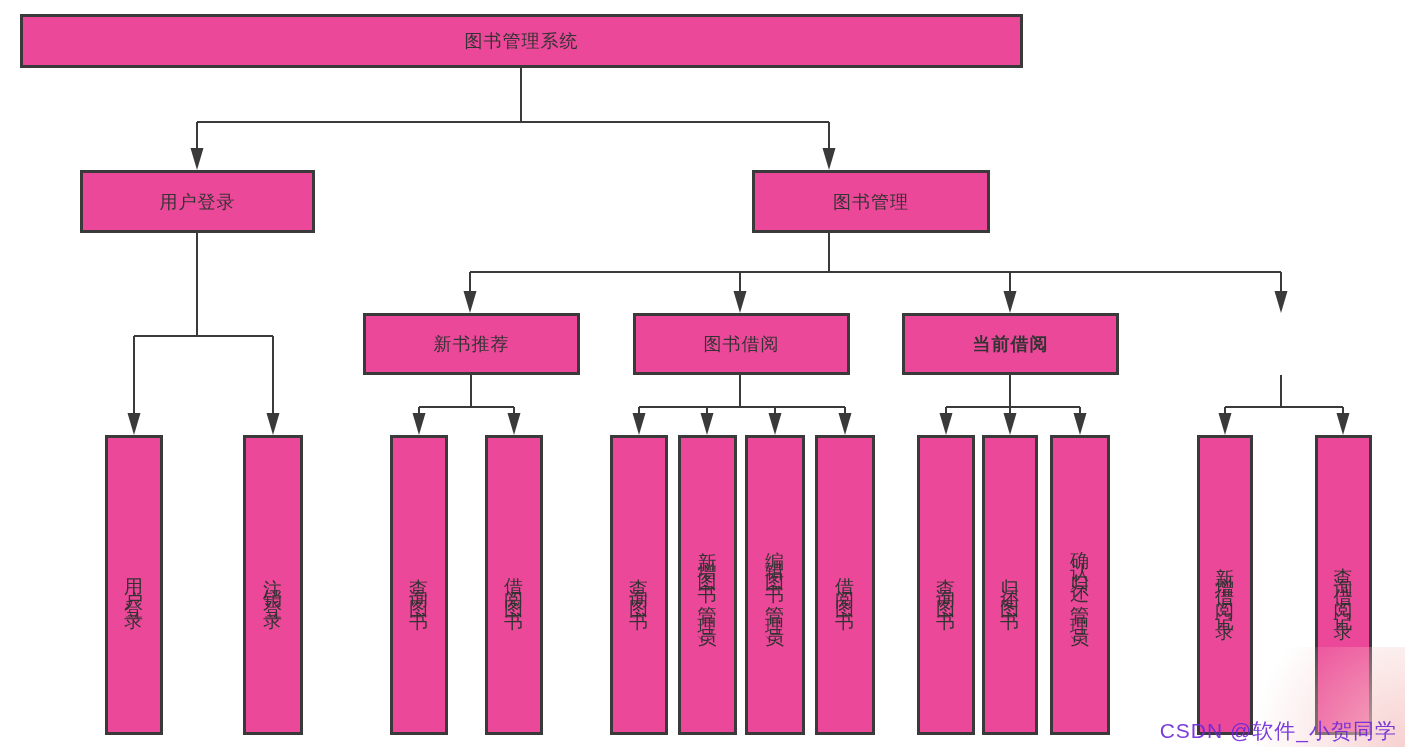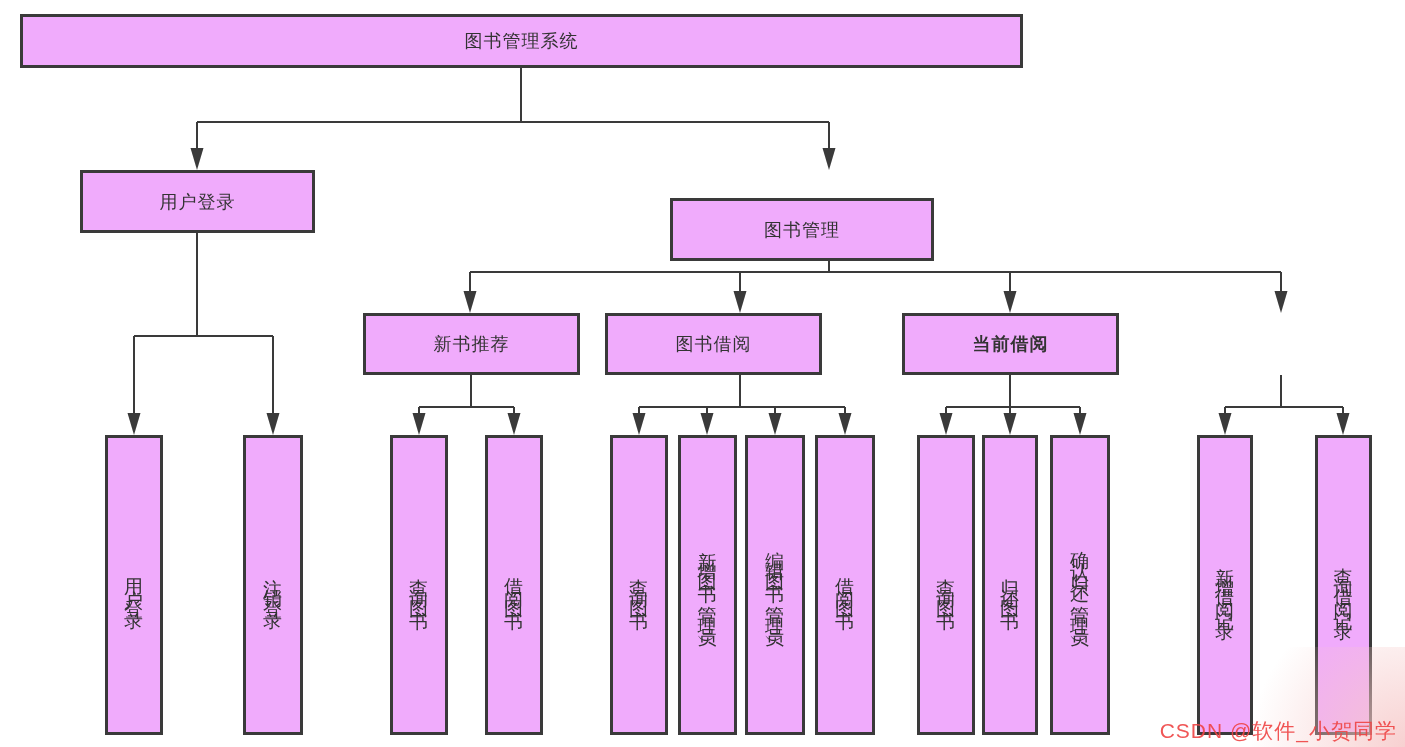--- a/index.html
+++ b/index.html
@@ -12,21 +12,21 @@
     width:1405px;height:747px;
     background:#ffffff;
     overflow:hidden;
   }
   .connectors{
     position:absolute;left:0;top:0;width:1405px;height:747px;
   }
   .box{
     position:absolute;
     box-sizing:border-box;
-    background:#f0abfc;
+    background:#ec4899;
     border:3px solid #3a3a3a;
     display:flex;
     align-items:center;
     justify-content:center;
     color:#333333;
   }
   .box.h{font-size:18px;letter-spacing:1px;}
   .box.root{left:20px;top:14px;width:1003px;height:54px;}
   .box.l2{top:170px;height:63px;}
   .box.l3{top:313px;width:217px;height:62px;text-align:center;}
@@ -44,21 +44,21 @@
     right:0;bottom:0;
     width:190px;height:100px;
     background:radial-gradient(circle at 100% 100%, rgba(246,200,200,0.85), rgba(246,200,200,0) 72%);
     pointer-events:none;
   }
   .watermark{
     position:absolute;
     right:8px;bottom:2px;
     font-size:21px;
     letter-spacing:1px;
-    color:#ef4444;
+    color:#6d28d9;
     opacity:.9;
     white-space:nowrap;
   }
 </style>
 </head>
 <body>
 
 <div class="stage">
 
   <svg class="connectors" viewBox="0 0 1405 747" xmlns="http://www.w3.org/2000/svg">
@@ -93,28 +93,28 @@
     </g>
   </svg>
 
   <div class="box h root">
     <span>图书管理系统</span>
   </div>
 
   <div class="box h l2" style="left:80px;width:235px;">
     <span>用户登录</span>
   </div>
-  <div class="box h l2" style="left:670px;width:264px;margin-top:28px;">
+  <div class="box h l2" style="left:752px;width:238px;">
     <span>图书管理</span>
   </div>
 
   <div class="box h l3" style="left:363px;">
     <span>新书推荐</span>
   </div>
-  <div class="box h l3" style="left:605px;">
+  <div class="box h l3" style="left:633px;">
     <span>图书借阅</span>
   </div>
   <div class="box h l3" style="left:902px;font-weight:bold;">
     <span>当前借阅</span>
   </div>
 
   <div class="box v" style="left:105px;">
     <span class="vt">用户登录</span>
   </div>
   <div class="box v" style="left:243px;width:60px;">

